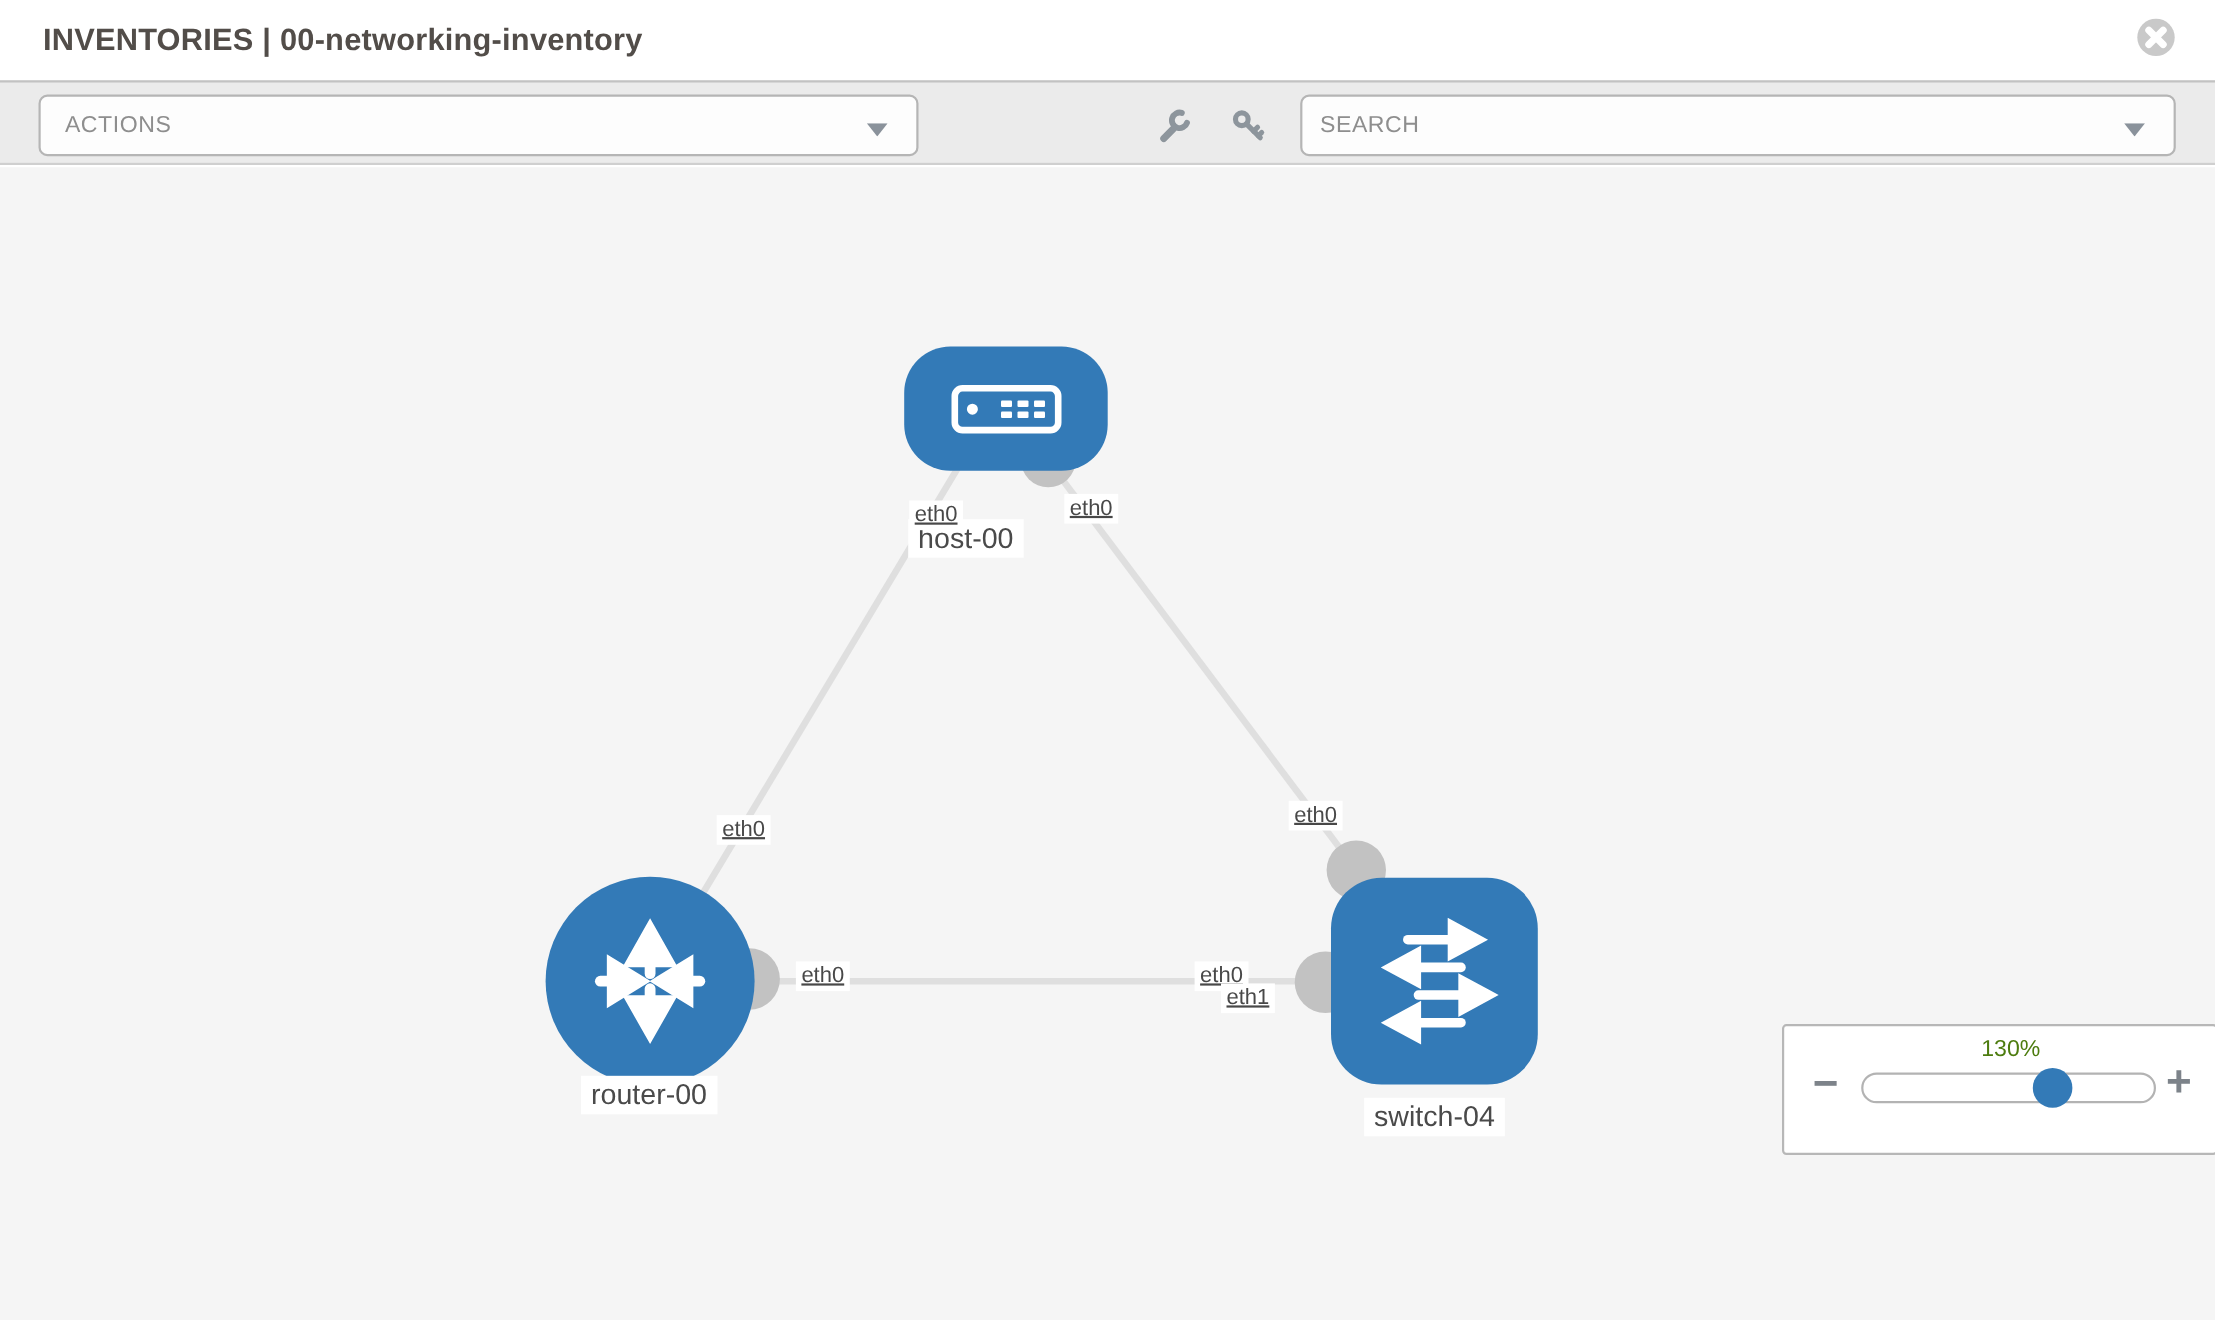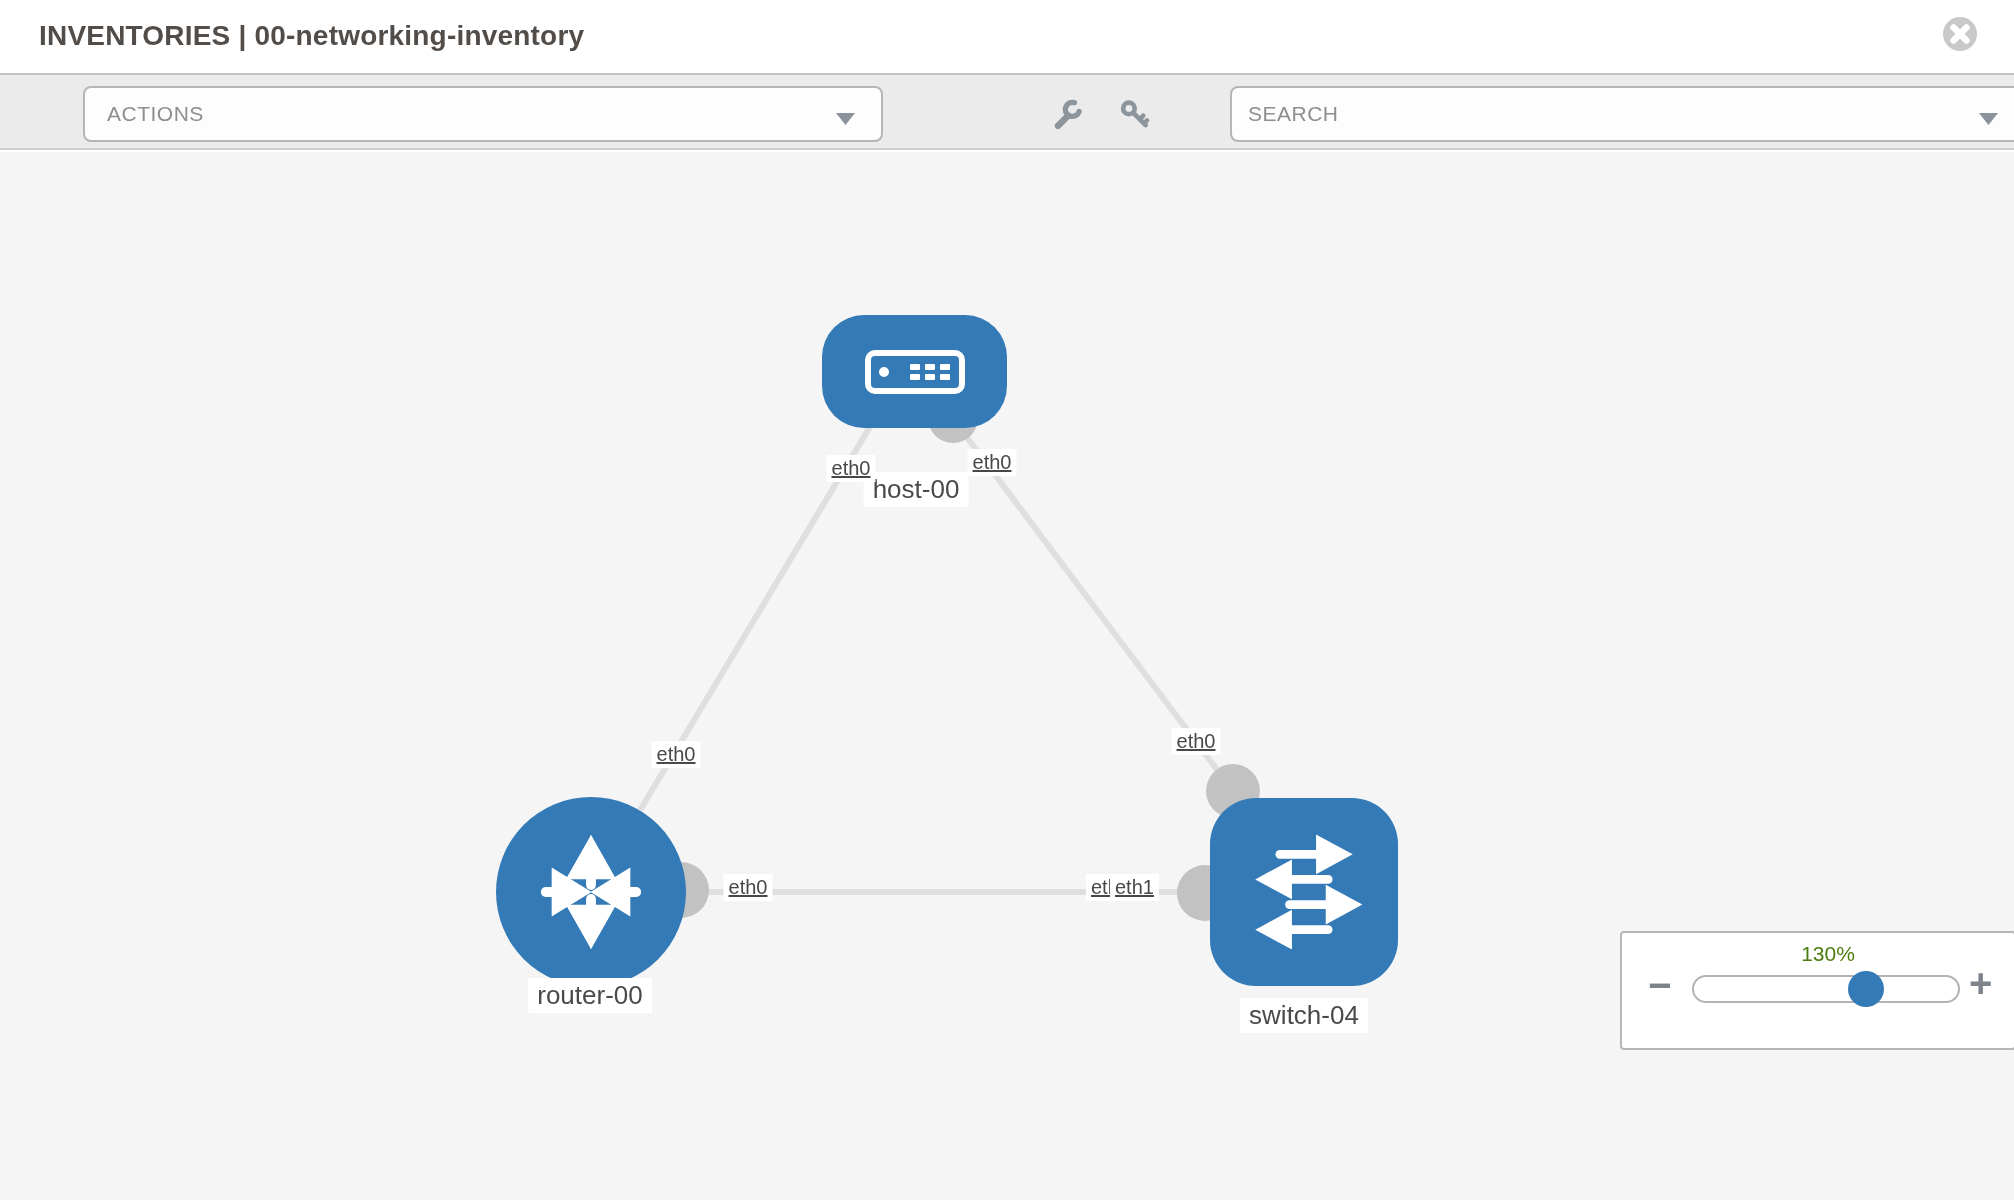--- a/index.html
+++ b/index.html
@@ -13,21 +13,21 @@
   .page-title { position:absolute; left:39px; top:20px; font-size:28px;
     font-weight:bold; color:#524d49; letter-spacing:0.2px; }
   .close-btn { position:absolute; left:1941px; top:15px; width:38px; height:38px;
     cursor:pointer; }
 
   
   .toolbar { position:absolute; left:0; top:73px; width:2014px; height:77px;
     background:#ebebeb; border-top:2px solid #c2c2c2; border-bottom:2px solid #cfcfcf; }
   .fake-select { position:absolute; top:11px; height:56px; background:#fdfdfd;
     border:2px solid #b5b5b5; border-radius:8px; display:flex; align-items:center;
-    padding:0 26px 0 22px; cursor:pointer;margin-left:48px; }
+    padding:0 26px 0 22px; cursor:pointer; }
   .fake-select .sel-label { font-size:21px; color:#8e8e8e; letter-spacing:0.5px; }
   .fake-select .caret { position:absolute; right:26px; top:23px; }
   .actions-select { left:35px; width:800px; }
   .search-select  { left:1182px; width:796px;padding-left:16px; }
   .tool-icon { position:absolute; top:24px; width:32px; height:32px; cursor:pointer; }
   .wrench-pos { left:1052px; }
   .key-pos { left:1119px; }
 
   
   .canvas { position:absolute; left:0; top:152px; width:2014px; height:1048px;
@@ -179,31 +179,31 @@
           <line x1="90" y1="47" x2="46" y2="47"></line>
           <polygon points="24,47 48,34 48,60"></polygon>
           <line x1="50" y1="73" x2="94" y2="73"></line>
           <polygon points="116,73 92,60 92,86"></polygon>
           <line x1="90" y1="99" x2="46" y2="99"></line>
           <polygon points="24,99 48,86 48,112"></polygon>
         </g>
       </svg>
     </div>
 
-    <div class="canvas-label name-label" style="left:916px; top:289px;margin-top:31px;">host-00</div>
+    <div class="canvas-label name-label" style="left:878px; top:289px;margin-top:31px;">host-00</div>
     <div class="canvas-label name-label" style="left:590px; top:826px;">router-00</div>
     <div class="canvas-label name-label" style="left:1304px; top:846px;">switch-04</div>
 
     <div class="canvas-label port-label centered" style="left:851px; top:303px;">eth0</div>
     <div class="canvas-label port-label centered" style="left:992px; top:297px;">eth0</div>
     <div class="canvas-label port-label centered" style="left:676px; top:589px;">eth0</div>
     <div class="canvas-label port-label centered" style="left:1196px; top:576px;">eth0</div>
     <div class="canvas-label port-label centered" style="left:748px; top:722px;">eth0</div>
     <div class="canvas-label port-label" style="left:1086px; top:722px;">eth0</div>
-    <div class="canvas-label port-label" style="left:1110px; top:722px; z-index:5;">eth1</div>
+    <div class="canvas-label port-label" style="left:1110px; top:742px; z-index:5;">eth1</div>
   </div>
 
   <div class="zoom-panel">
     <div class="zoom-value">130%</div>
     <div class="zoom-btn zoom-minus">−</div>
     <div class="zoom-track">
       <div class="zoom-thumb" style="left: calc(65% - 18px);"></div>
     </div>
     <div class="zoom-btn zoom-plus">+</div>
   </div>

